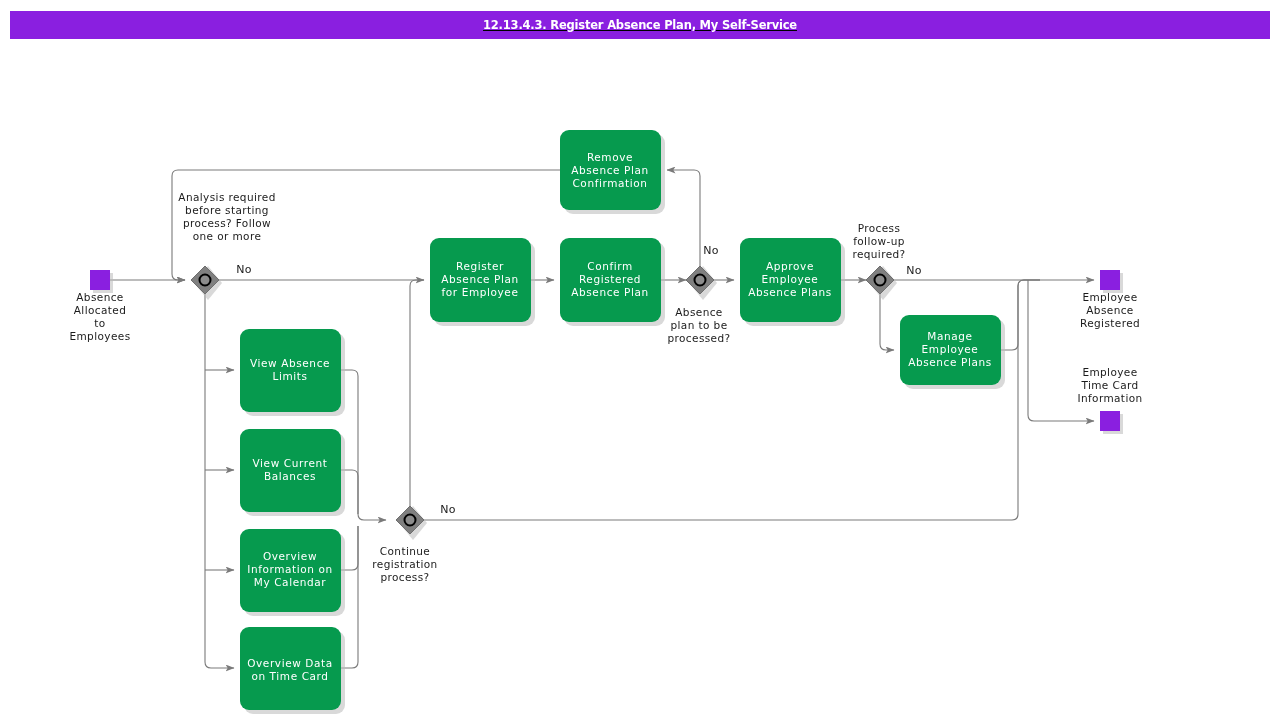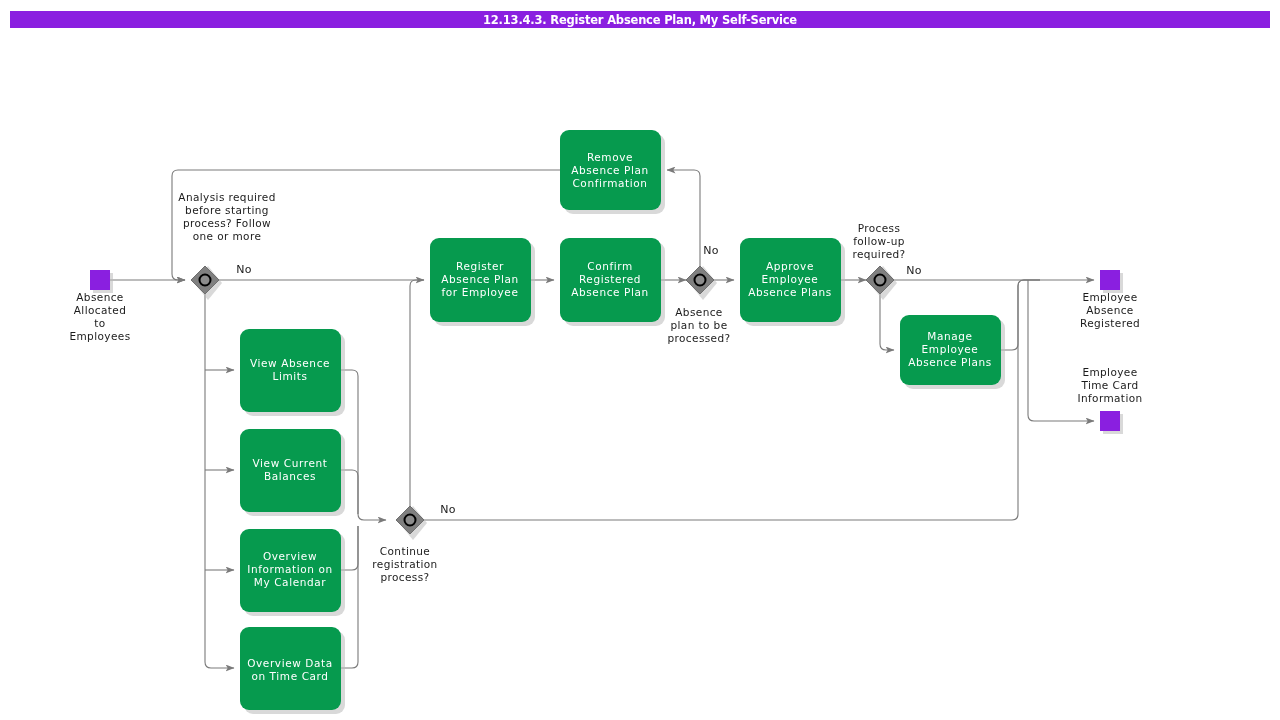--- a/index.html
+++ b/index.html
@@ -16,26 +16,27 @@
     position: relative;
     width: 1280px;
     height: 720px;
     background: #ffffff;
   }
   .title-bar {
     position: absolute;
     left: 10px;
     top: 11px;
     width: 1260px;
-    height: 17px;
+    height: 28px;
     background: #8A1FE0;
     box-sizing: border-box;
     display: flex;
     align-items: center;
     justify-content: center;
+    text-decoration: underline;
   }
   .title-bar-text {
     color: #ffffff;
     font-family: "DejaVu Sans", sans-serif;
     font-size: 11.5px;
     font-weight: bold;
     letter-spacing: -0.2px;
     white-space: nowrap;
   }
   svg.diagram {

